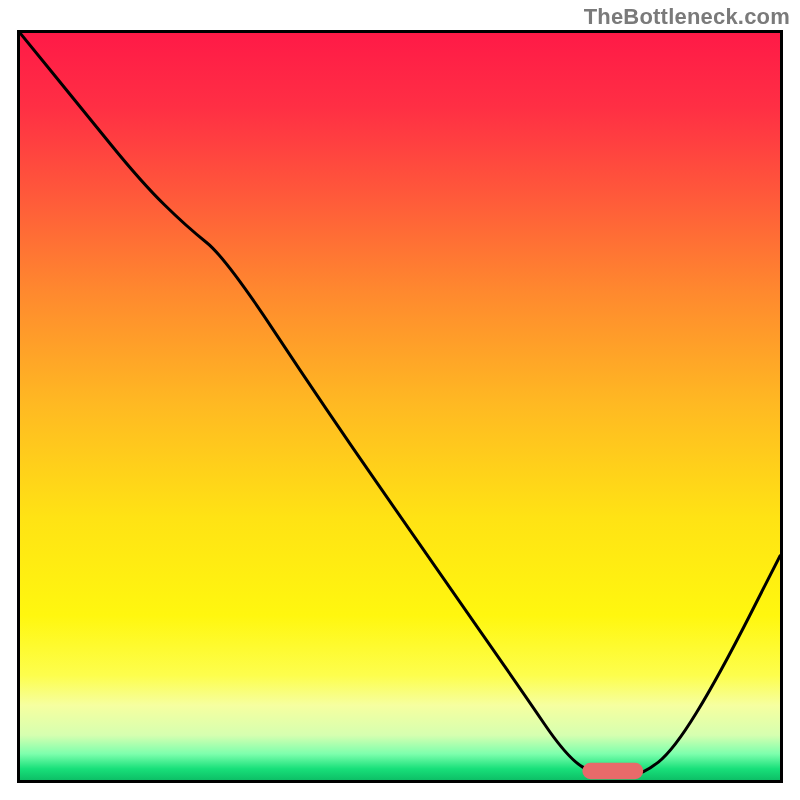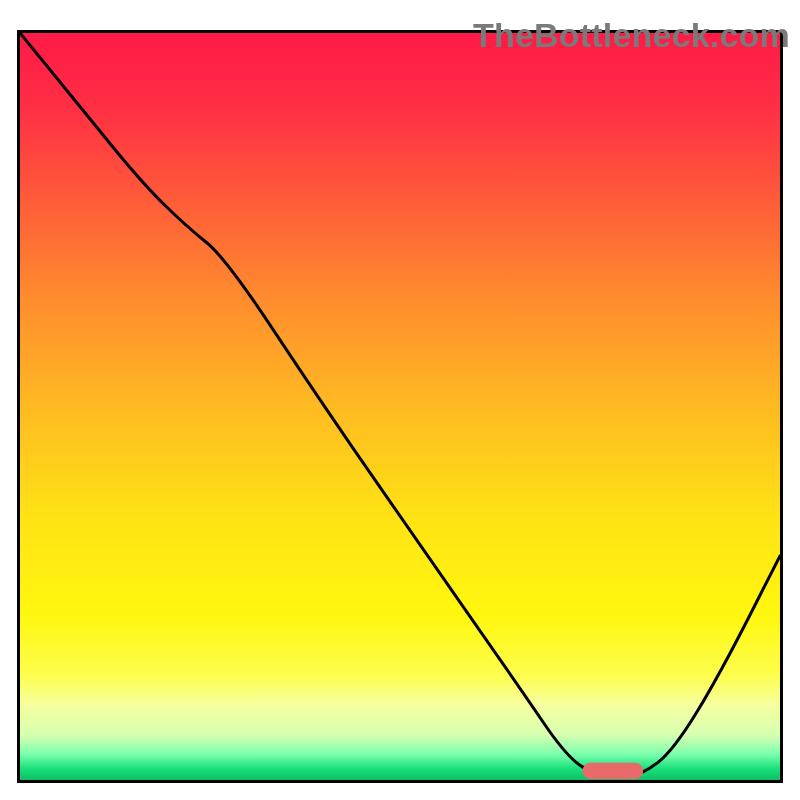--- a/index.html
+++ b/index.html
@@ -11,23 +11,23 @@
     font-family: Arial, Helvetica, sans-serif;
     overflow: hidden;
   }
   .container {
     position: relative;
     width: 800px;
     height: 800px;
   }
   .watermark {
     position: absolute;
-    top: 16px;
+    top: 4px;
     right: 10px;
-    font-size: 34px;
+    font-size: 22px;
     font-weight: 600;
     color: #7a7a7a;
     letter-spacing: 0.2px;
     z-index: 5;
   }
   .plot-area {
     position: absolute;
     left: 17px;
     top: 30px;
     width: 766px;

